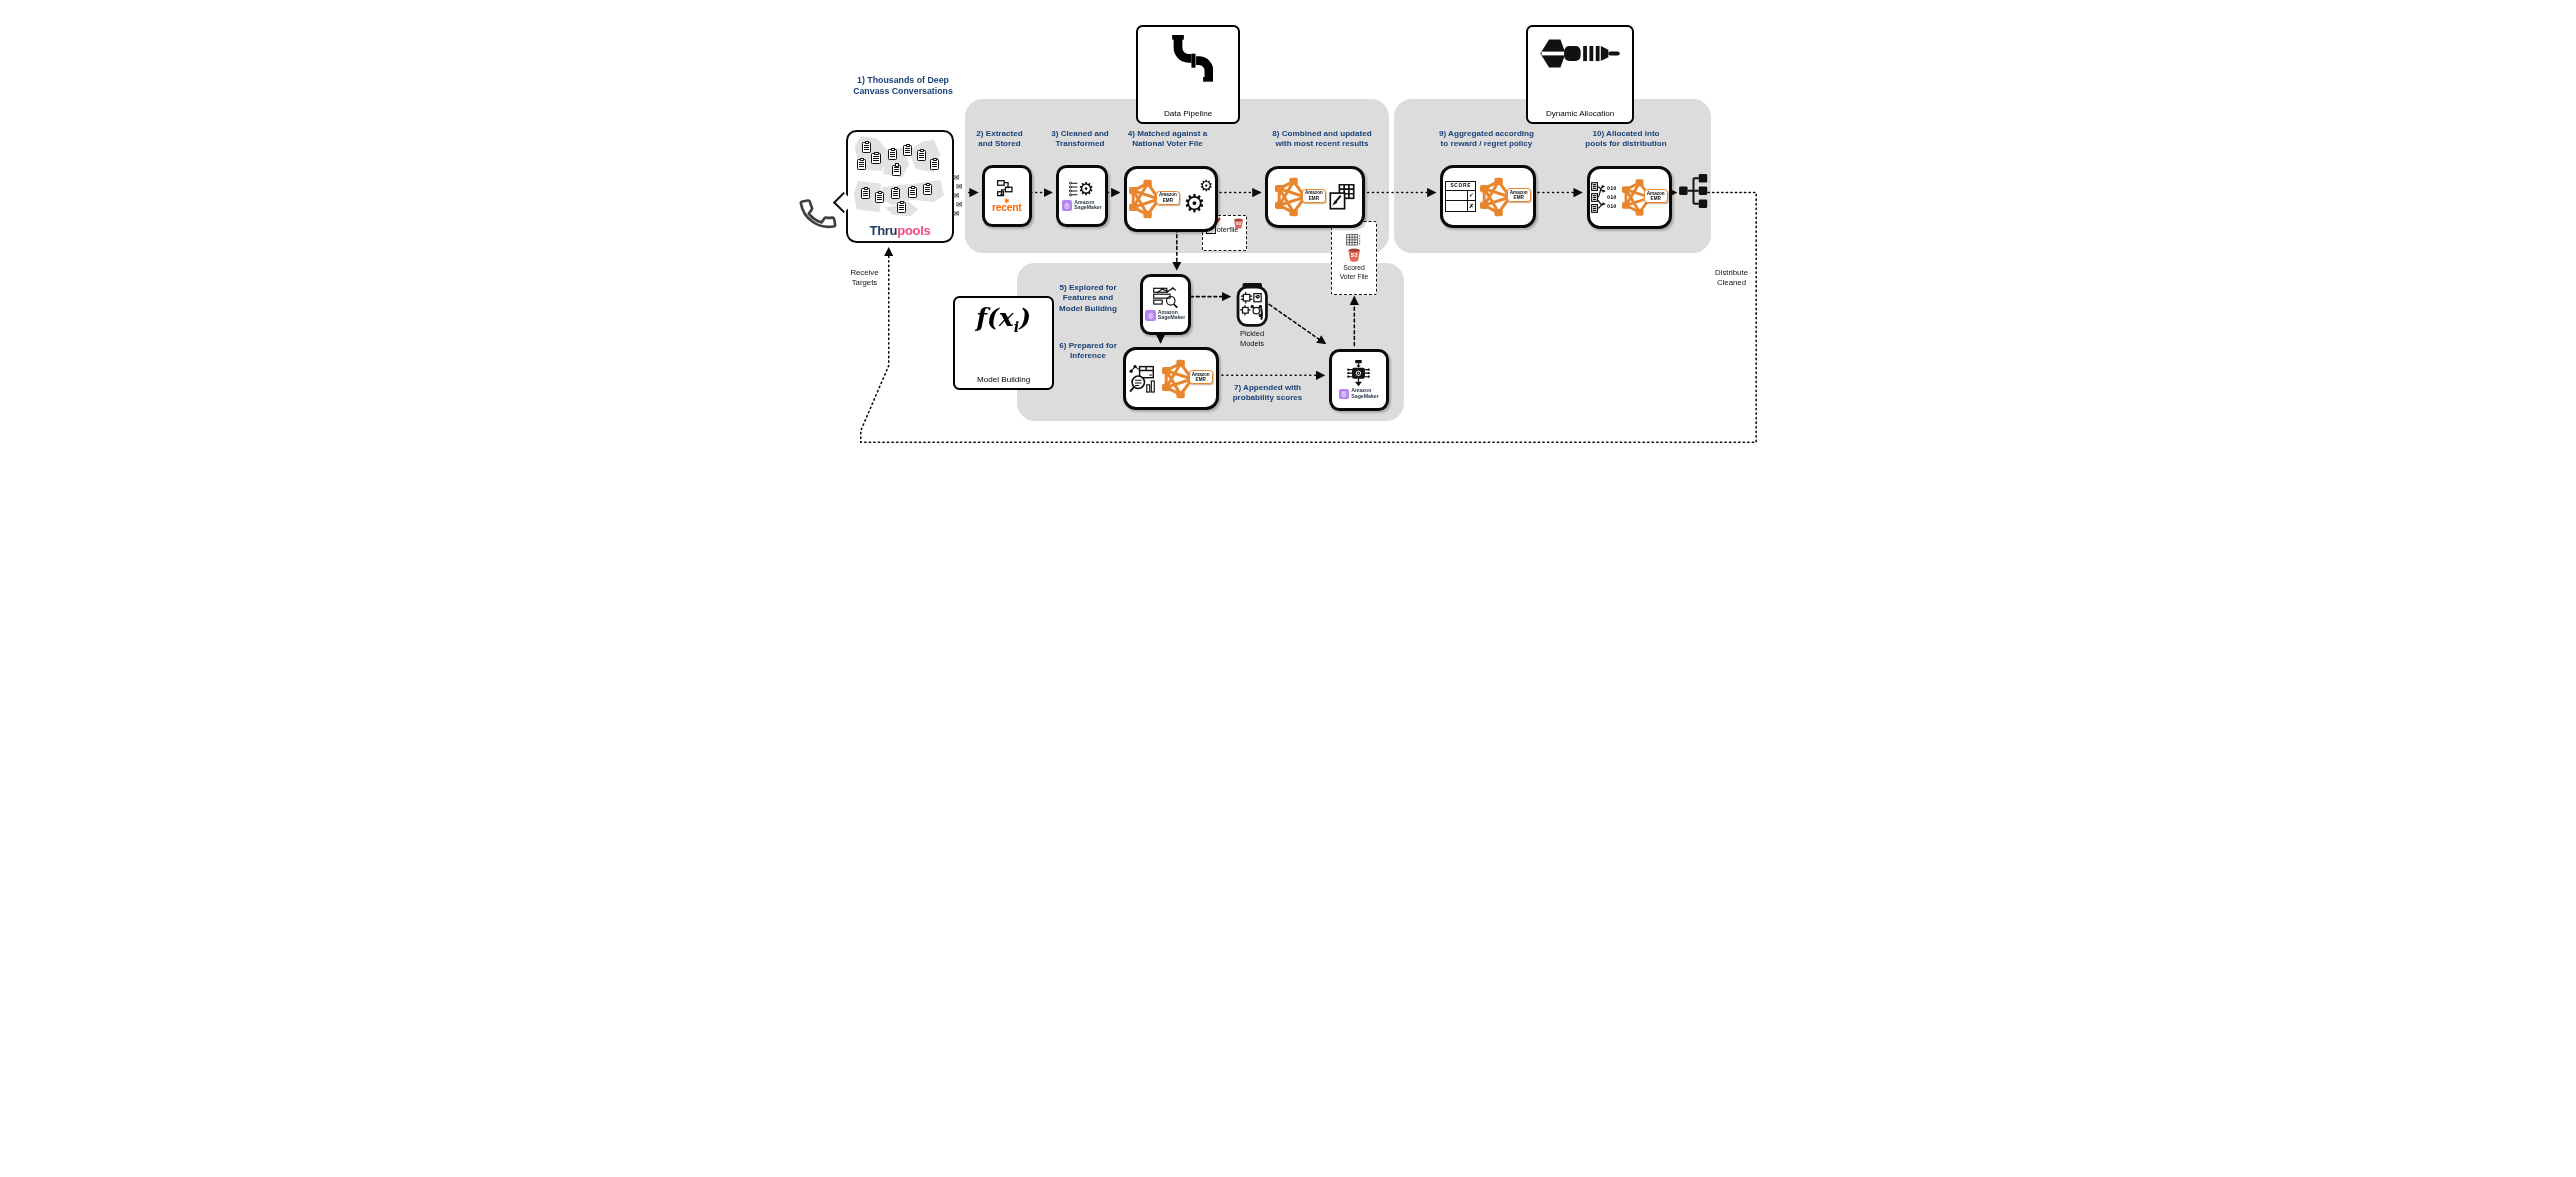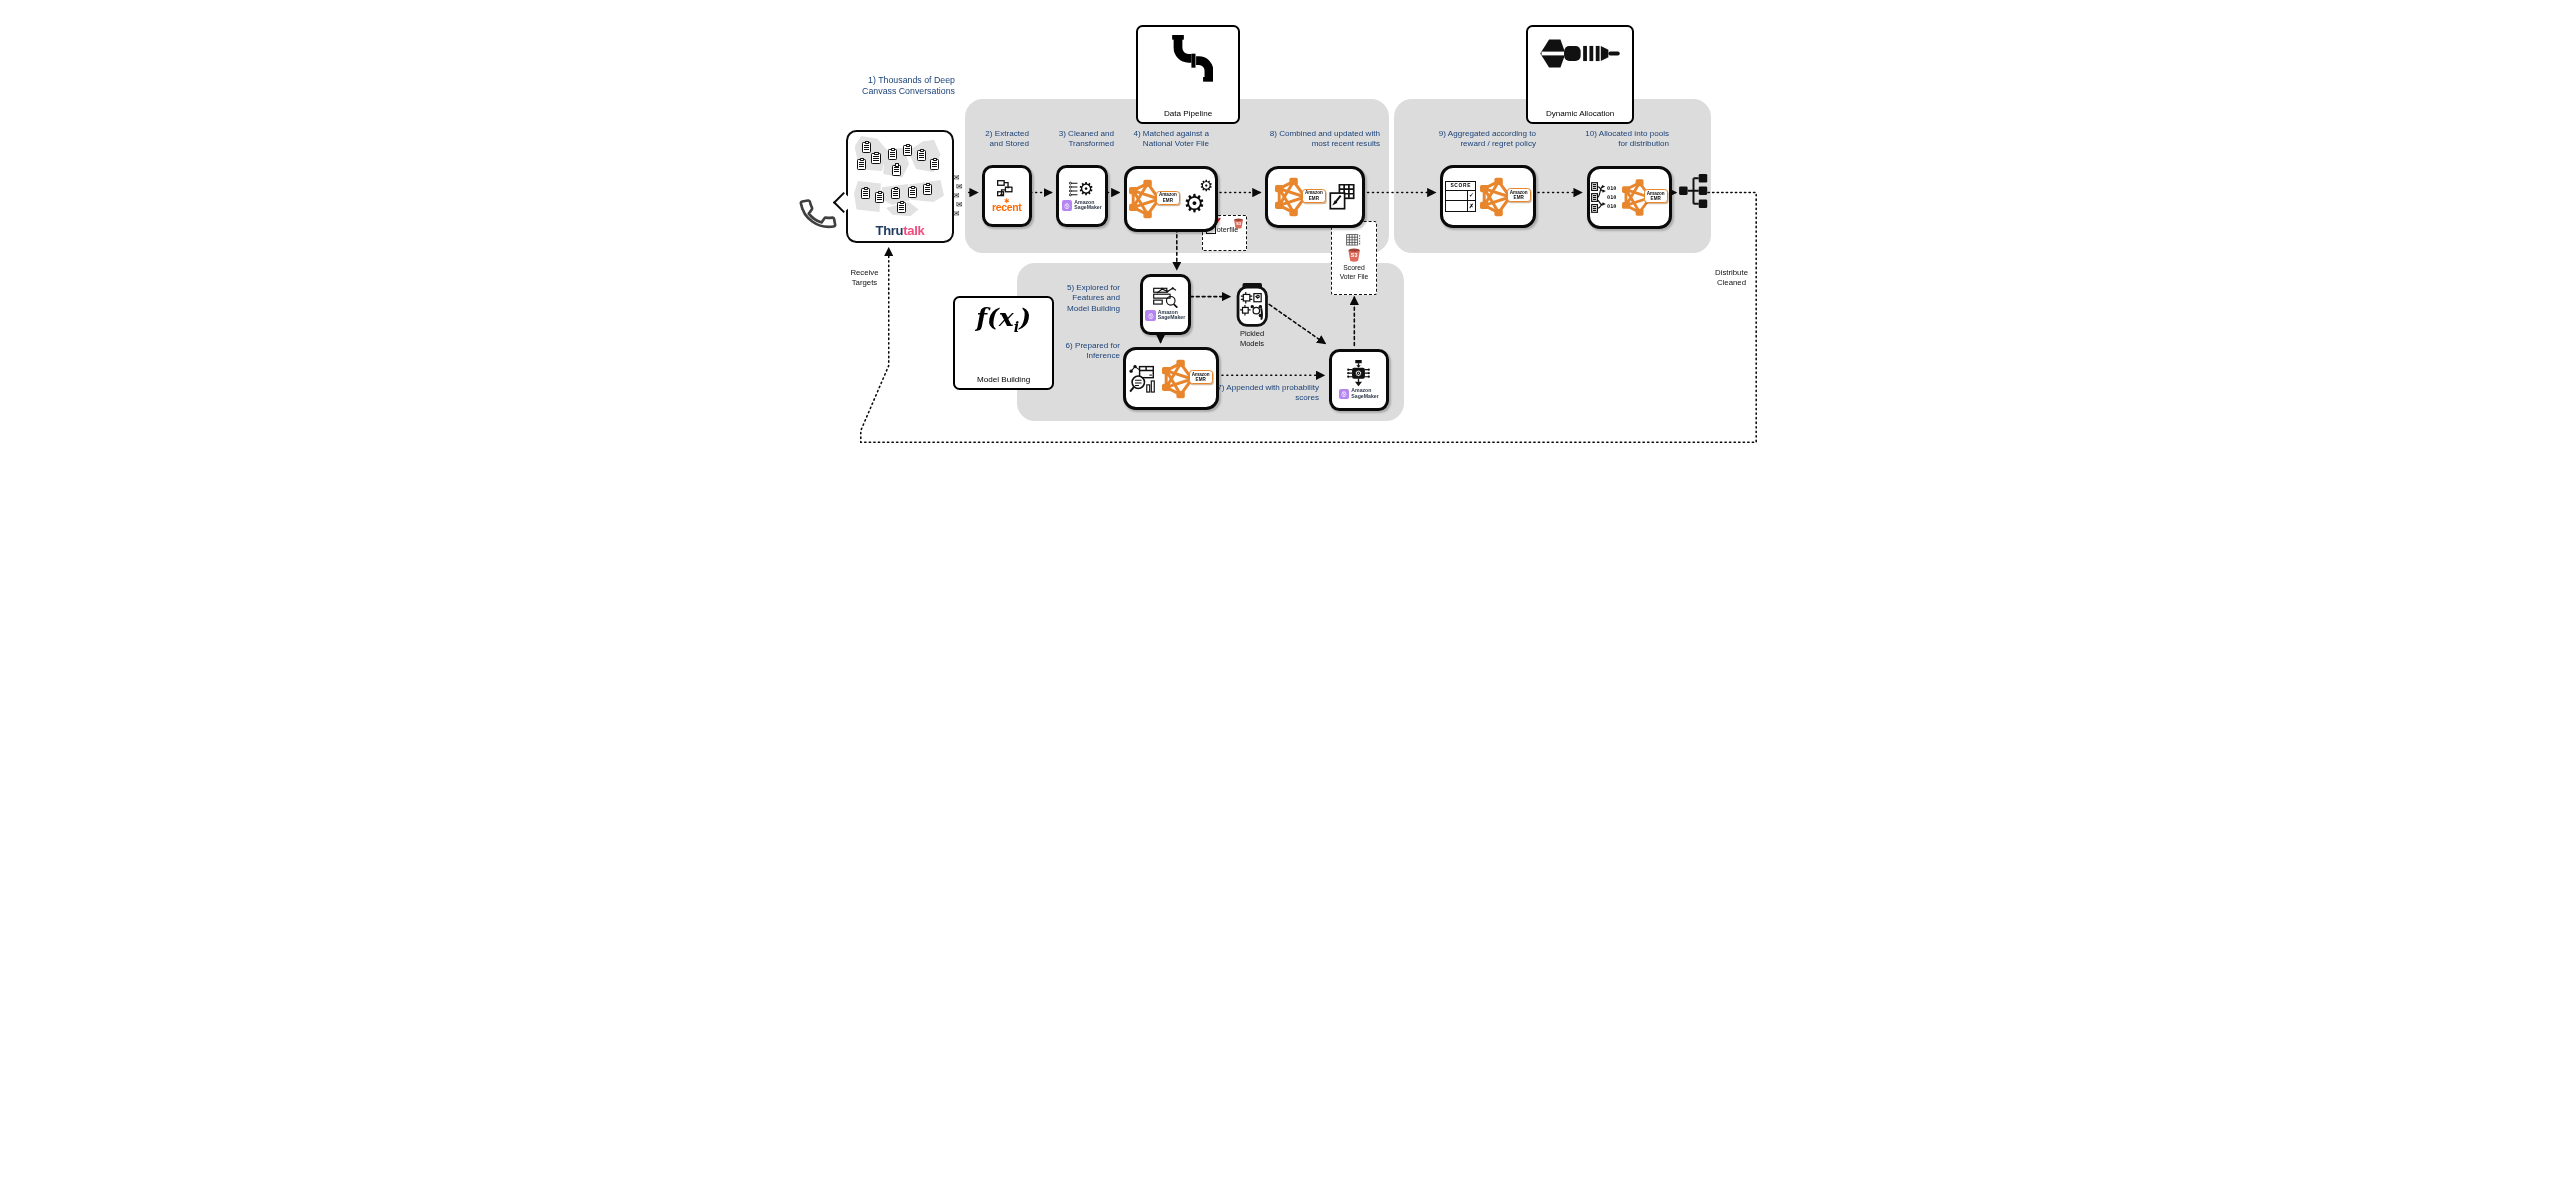--- a/index.html
+++ b/index.html
@@ -1,19 +1,19 @@
 <!DOCTYPE html>
 <html style="font-size:10.4px"><head>
 <meta charset="utf-8">
 <style>
   html,body{margin:0;padding:0;background:#fff;font-family:"Liberation Sans",sans-serif;}
   .canvas{position:relative;width:1030px;height:471px;margin:0 auto;background:#fff;overflow:hidden;}
   .panel{position:absolute;background:#dcdcdc;border-radius:18px;z-index:1;}
   .overlay{position:absolute;left:0;top:0;z-index:2;pointer-events:none;}
-  .step-label{position:absolute;color:#1b4278;font-weight:normal;font-size:8.1px;line-height:1.28;text-align:right;z-index:5;}
+  .step-label{position:absolute;color:#1b4278;font-weight:bold;font-size:8.1px;line-height:1.28;text-align:center;z-index:5;}
   .node{position:absolute;background:#fff;border:3.9px solid #0a0a0a;border-radius:13px;display:flex;align-items:center;justify-content:center;gap:3.3px;z-index:4;box-shadow:1.3px 2px 2px rgba(0,0,0,.22);}
   .node.small{border-width:3.3px;border-radius:10.4px;flex-direction:column;gap:1.3px;padding:1.3px;}
   .hdr-box{position:absolute;background:#fff;border:2px solid #000;border-radius:6.5px;display:flex;flex-direction:column;align-items:center;justify-content:space-between;padding:5.2px 2.6px 3.9px;z-index:5;}
   .hdr-label{font-size:8.1px;color:#000;white-space:nowrap;}
   .dashed-box{position:absolute;background:#fff;border:1.6px dashed #111;z-index:3;}
   .plain-label{position:absolute;color:#111;font-size:7.8px;line-height:1.3;text-align:center;z-index:5;}
   
   .emr-logo{position:relative;width:51px;height:40px;flex:0 0 auto;}
   .emr-logo svg{position:absolute;left:0;top:0;}
   .emr-label{position:absolute;right:0;top:11.7px;background:#fff;border:1.3px solid #e8862e;border-radius:3.3px;padding:0.7px 2px;font-size:4.6px;font-weight:bold;color:#111;text-align:center;line-height:1.15;box-shadow:0.7px 1.3px 0 rgba(150,80,10,.4);}
@@ -139,21 +139,21 @@
     <div class="cb" style="left:55px;top:13px;"></div>
     <div class="cb" style="left:69px;top:18px;"></div>
     <div class="cb" style="left:82px;top:27px;"></div>
     <div class="cb" style="left:44px;top:32.5px;"></div>
     <div class="cb" style="left:13px;top:56px;"></div>
     <div class="cb" style="left:27px;top:60px;"></div>
     <div class="cb" style="left:43px;top:56px;"></div>
     <div class="cb" style="left:60px;top:55px;"></div>
     <div class="cb" style="left:75px;top:52px;"></div>
     <div class="cb" style="left:49px;top:70px;"></div>
-    <div class="thrutalk"><span class="tt-thru">Thru</span><span class="tt-talk">talk</span></div>
+    <div class="thrutalk"><span class="tt-thru">Thru</span><span class="tt-talk">pools</span></div>
   </div>
   <div class="bubble-tail"></div>
 
   <span class="env" style="left:180px;top:174px;">✉</span>
   <span class="env" style="left:183px;top:183px;">✉</span>
   <span class="env" style="left:180px;top:192px;">✉</span>
   <span class="env" style="left:183px;top:201px;">✉</span>
   <span class="env" style="left:180px;top:210px;">✉</span>
 
   <div class="step-label" style="left:197px;top:129px;width:59px;">2) Extracted and Stored</div>

